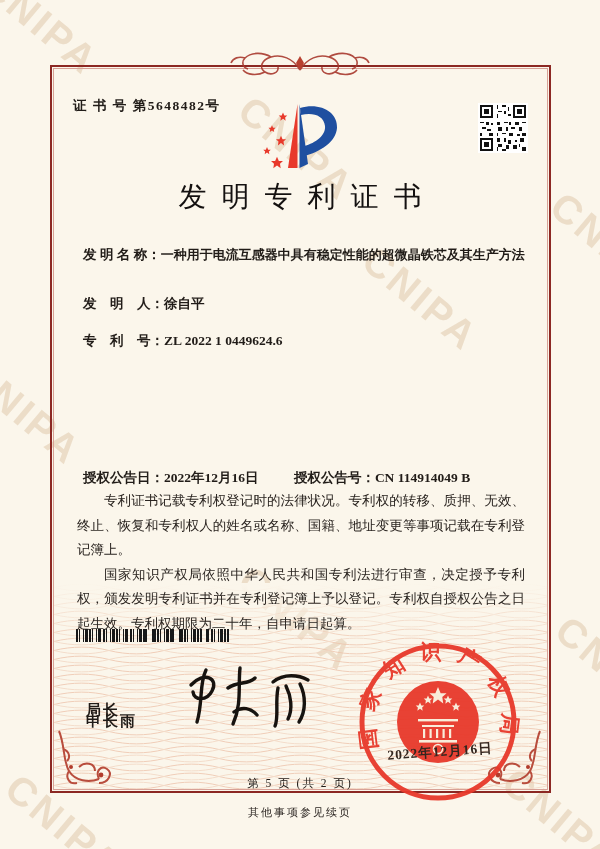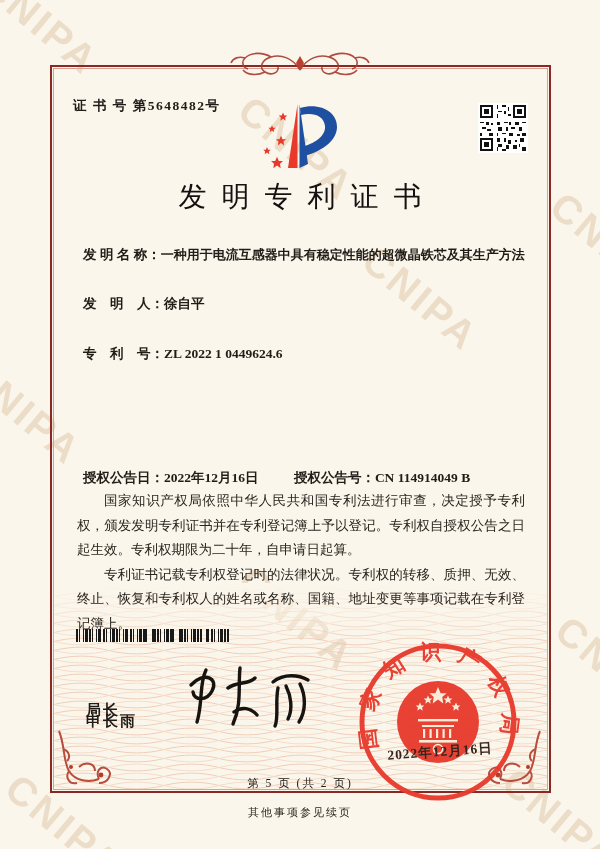--- a/index.html
+++ b/index.html
@@ -32,21 +32,21 @@
   .qr{position:absolute;left:478px;top:103px;z-index:3;background:#fff;padding:2px;}
   .title{
     position:absolute;left:0;top:178px;width:100%;z-index:3;text-align:center;
     font-size:28px;font-weight:400;letter-spacing:15px;text-indent:15px;color:#141110;
   }
   
   .field-row{position:absolute;left:83px;z-index:3;font-size:13.5px;font-weight:600;white-space:nowrap;}
   .field-row .flabel{white-space:pre;}
   .field-row .fvalue{white-space:pre;}
   .fr1{top:246px;} .fr1 .fvalue{font-size:13px;}
-  .fr2{top:295px;} .fr3{top:345px;} .fr4{top:362px;} .fr5{top:397px;} .fr6{top:433px;} .fr7{top:469px;}
+  .fr2{top:295px;} .fr3{top:332px;} .fr4{top:362px;} .fr5{top:397px;} .fr6{top:433px;} .fr7{top:469px;}
   .pair2{margin-left:32px;}
   
   .body-text{
     position:absolute;left:77px;top:489px;width:448px;z-index:3;
     font-size:13.5px;line-height:1.82;text-align:justify;color:#2a2420;
   }
   .body-text p{margin:0;text-indent:2em;}
   
   .barcode{
     position:absolute;left:76px;top:629px;width:157px;height:13px;z-index:3;
@@ -182,22 +182,22 @@
   </div>
   <div class="field-row fr3">
     <span class="flabel">专　利　号：</span><span class="fvalue">ZL 2022 1 0449624.6</span>
   </div>
   <div class="field-row fr7">
     <span class="flabel">授权公告日：</span><span class="fvalue">2022年12月16日</span>
     <span class="flabel pair2">授权公告号：</span><span class="fvalue">CN 114914049 B</span>
   </div>
 
   <div class="body-text">
+    <p>专利证书记载专利权登记时的法律状况。专利权的转移、质押、无效、终止、恢复和专利权人的姓名或名称、国籍、地址变更等事项记载在专利登记簿上。</p>
     <p>国家知识产权局依照中华人民共和国专利法进行审查，决定授予专利权，颁发发明专利证书并在专利登记簿上予以登记。专利权自授权公告之日起生效。专利权期限为二十年，自申请日起算。</p>
-    <p>专利证书记载专利权登记时的法律状况。专利权的转移、质押、无效、终止、恢复和专利权人的姓名或名称、国籍、地址变更等事项记载在专利登记簿上。</p>
   </div>
 
   <div class="barcode"></div>
 
   <div class="signer-title">局长</div>
   <div class="signer-name">申长雨</div>
 
   <svg class="signature" width="140" height="82" viewBox="0 0 140 82">
     <g stroke="#17130f" stroke-width="3.4" fill="none" stroke-linecap="round" stroke-linejoin="round">
       <path d="M28,12 C21,26 25,44 19,64"></path>

